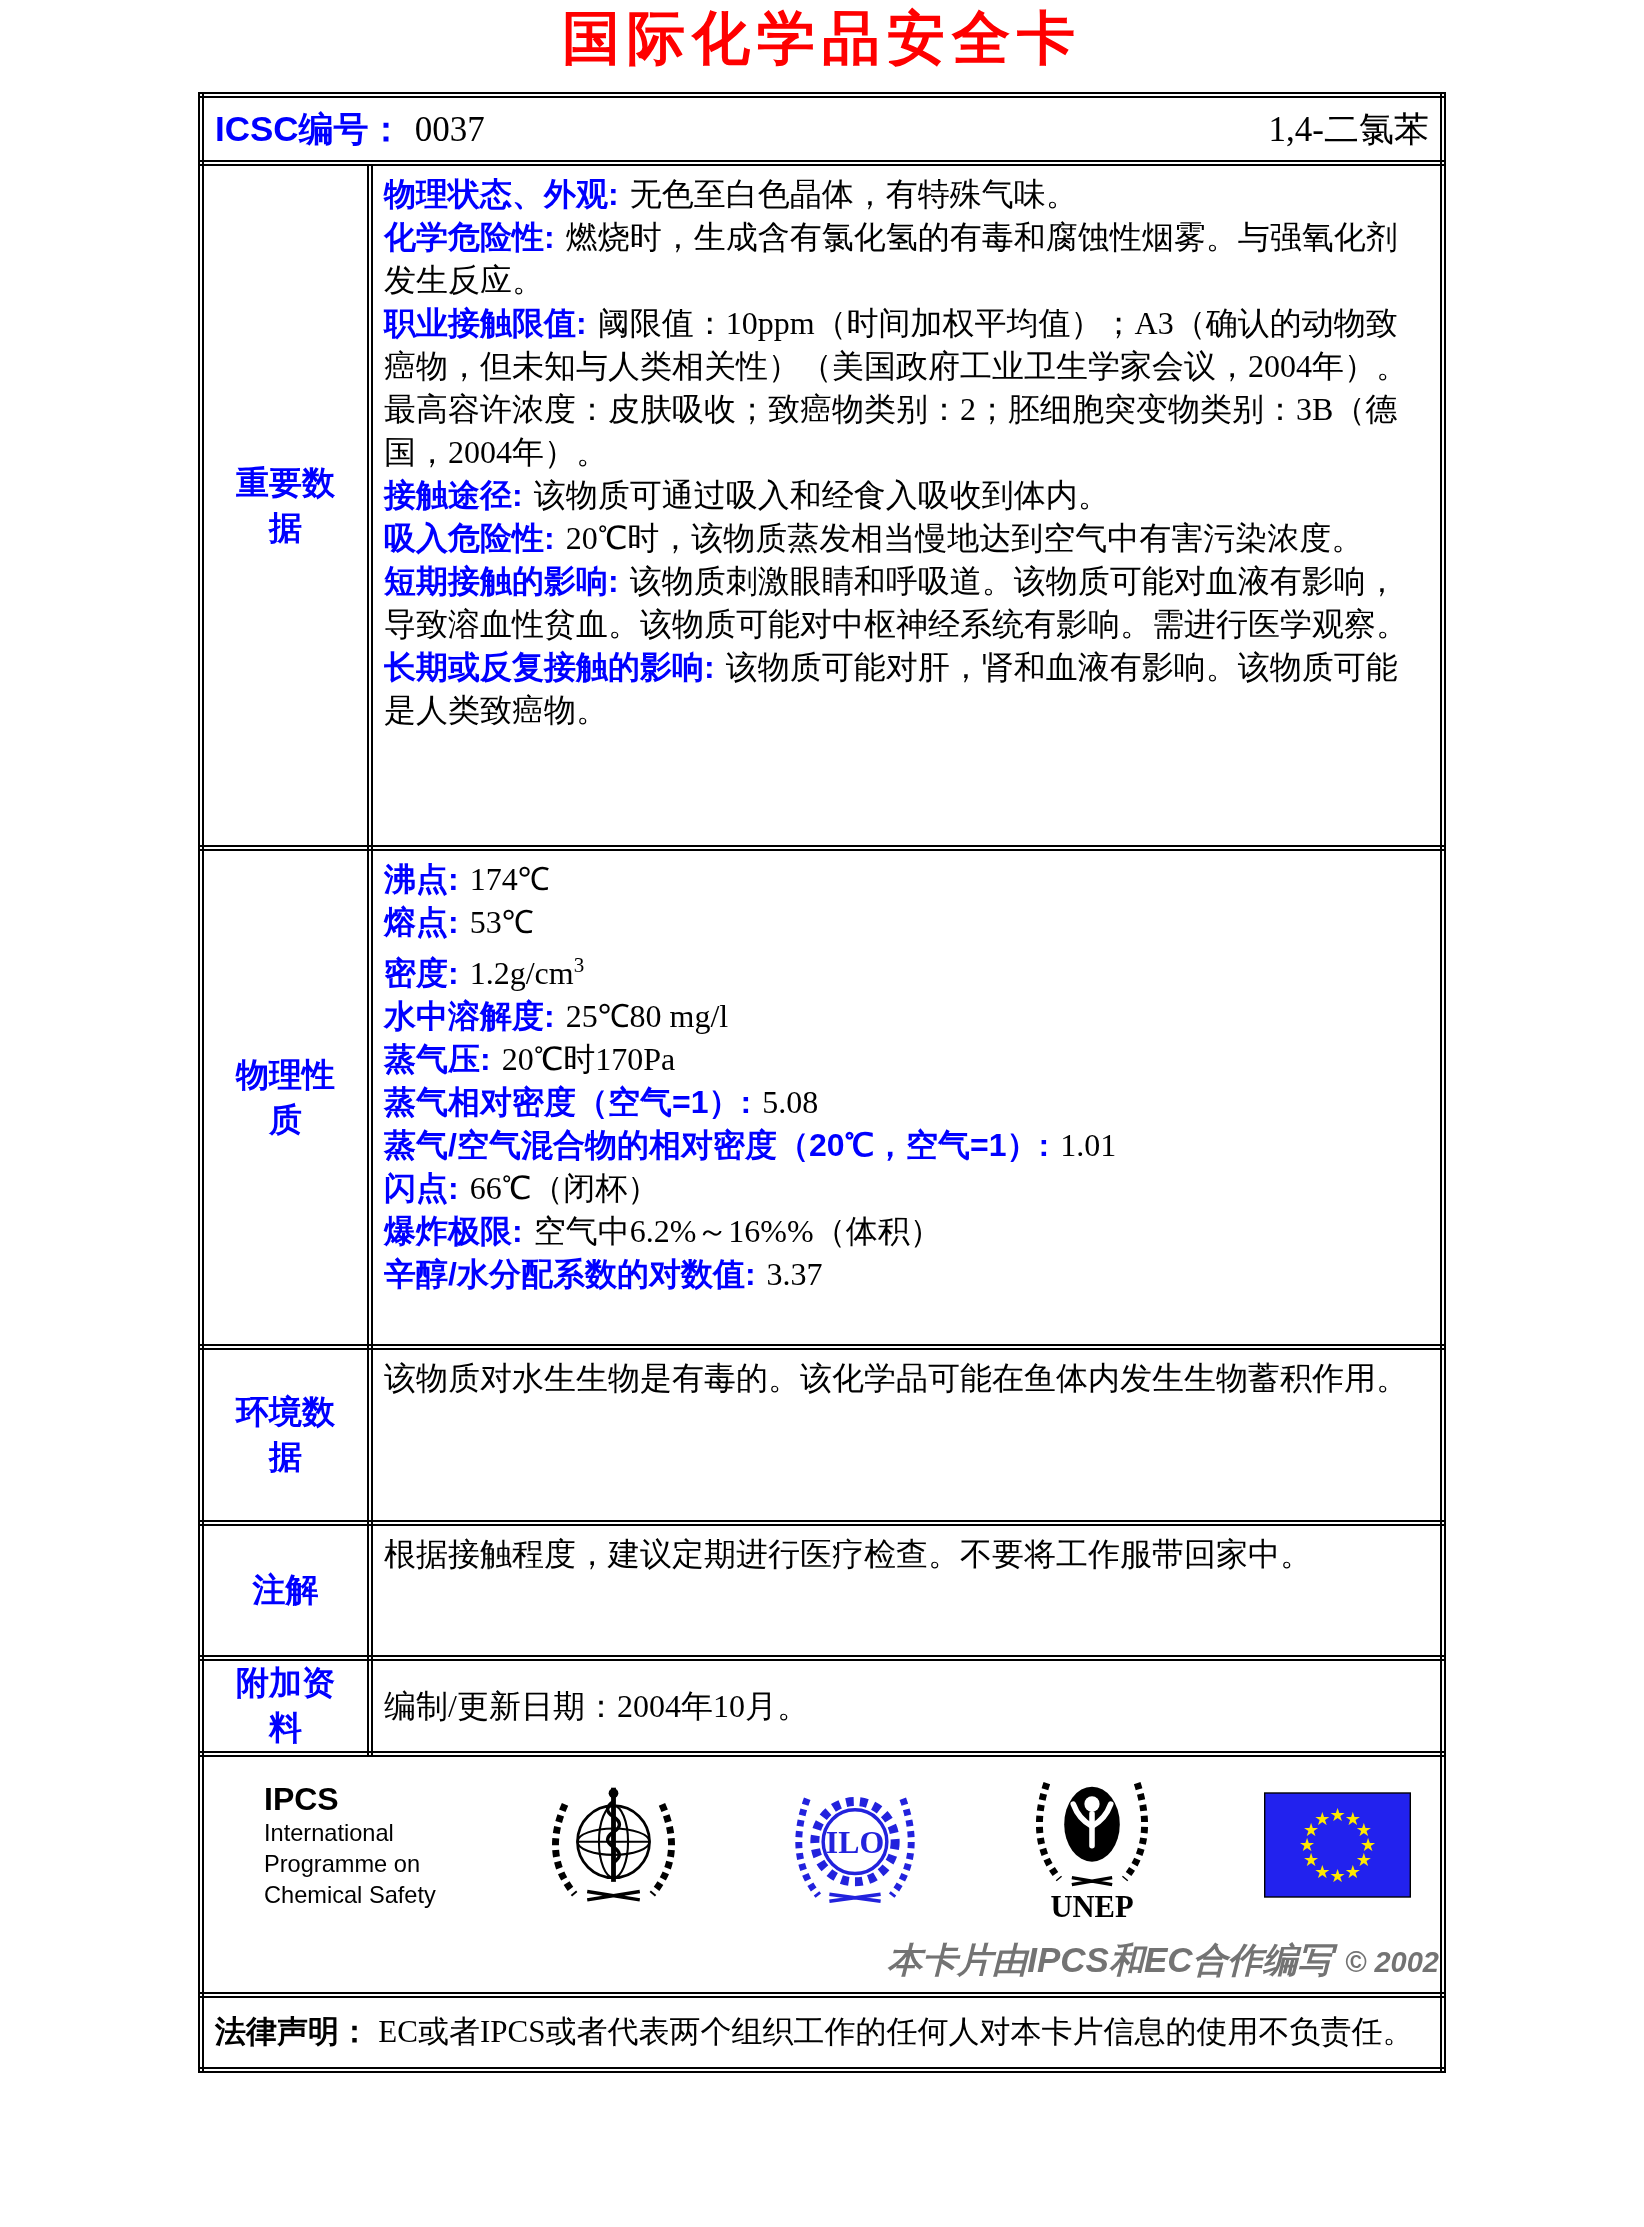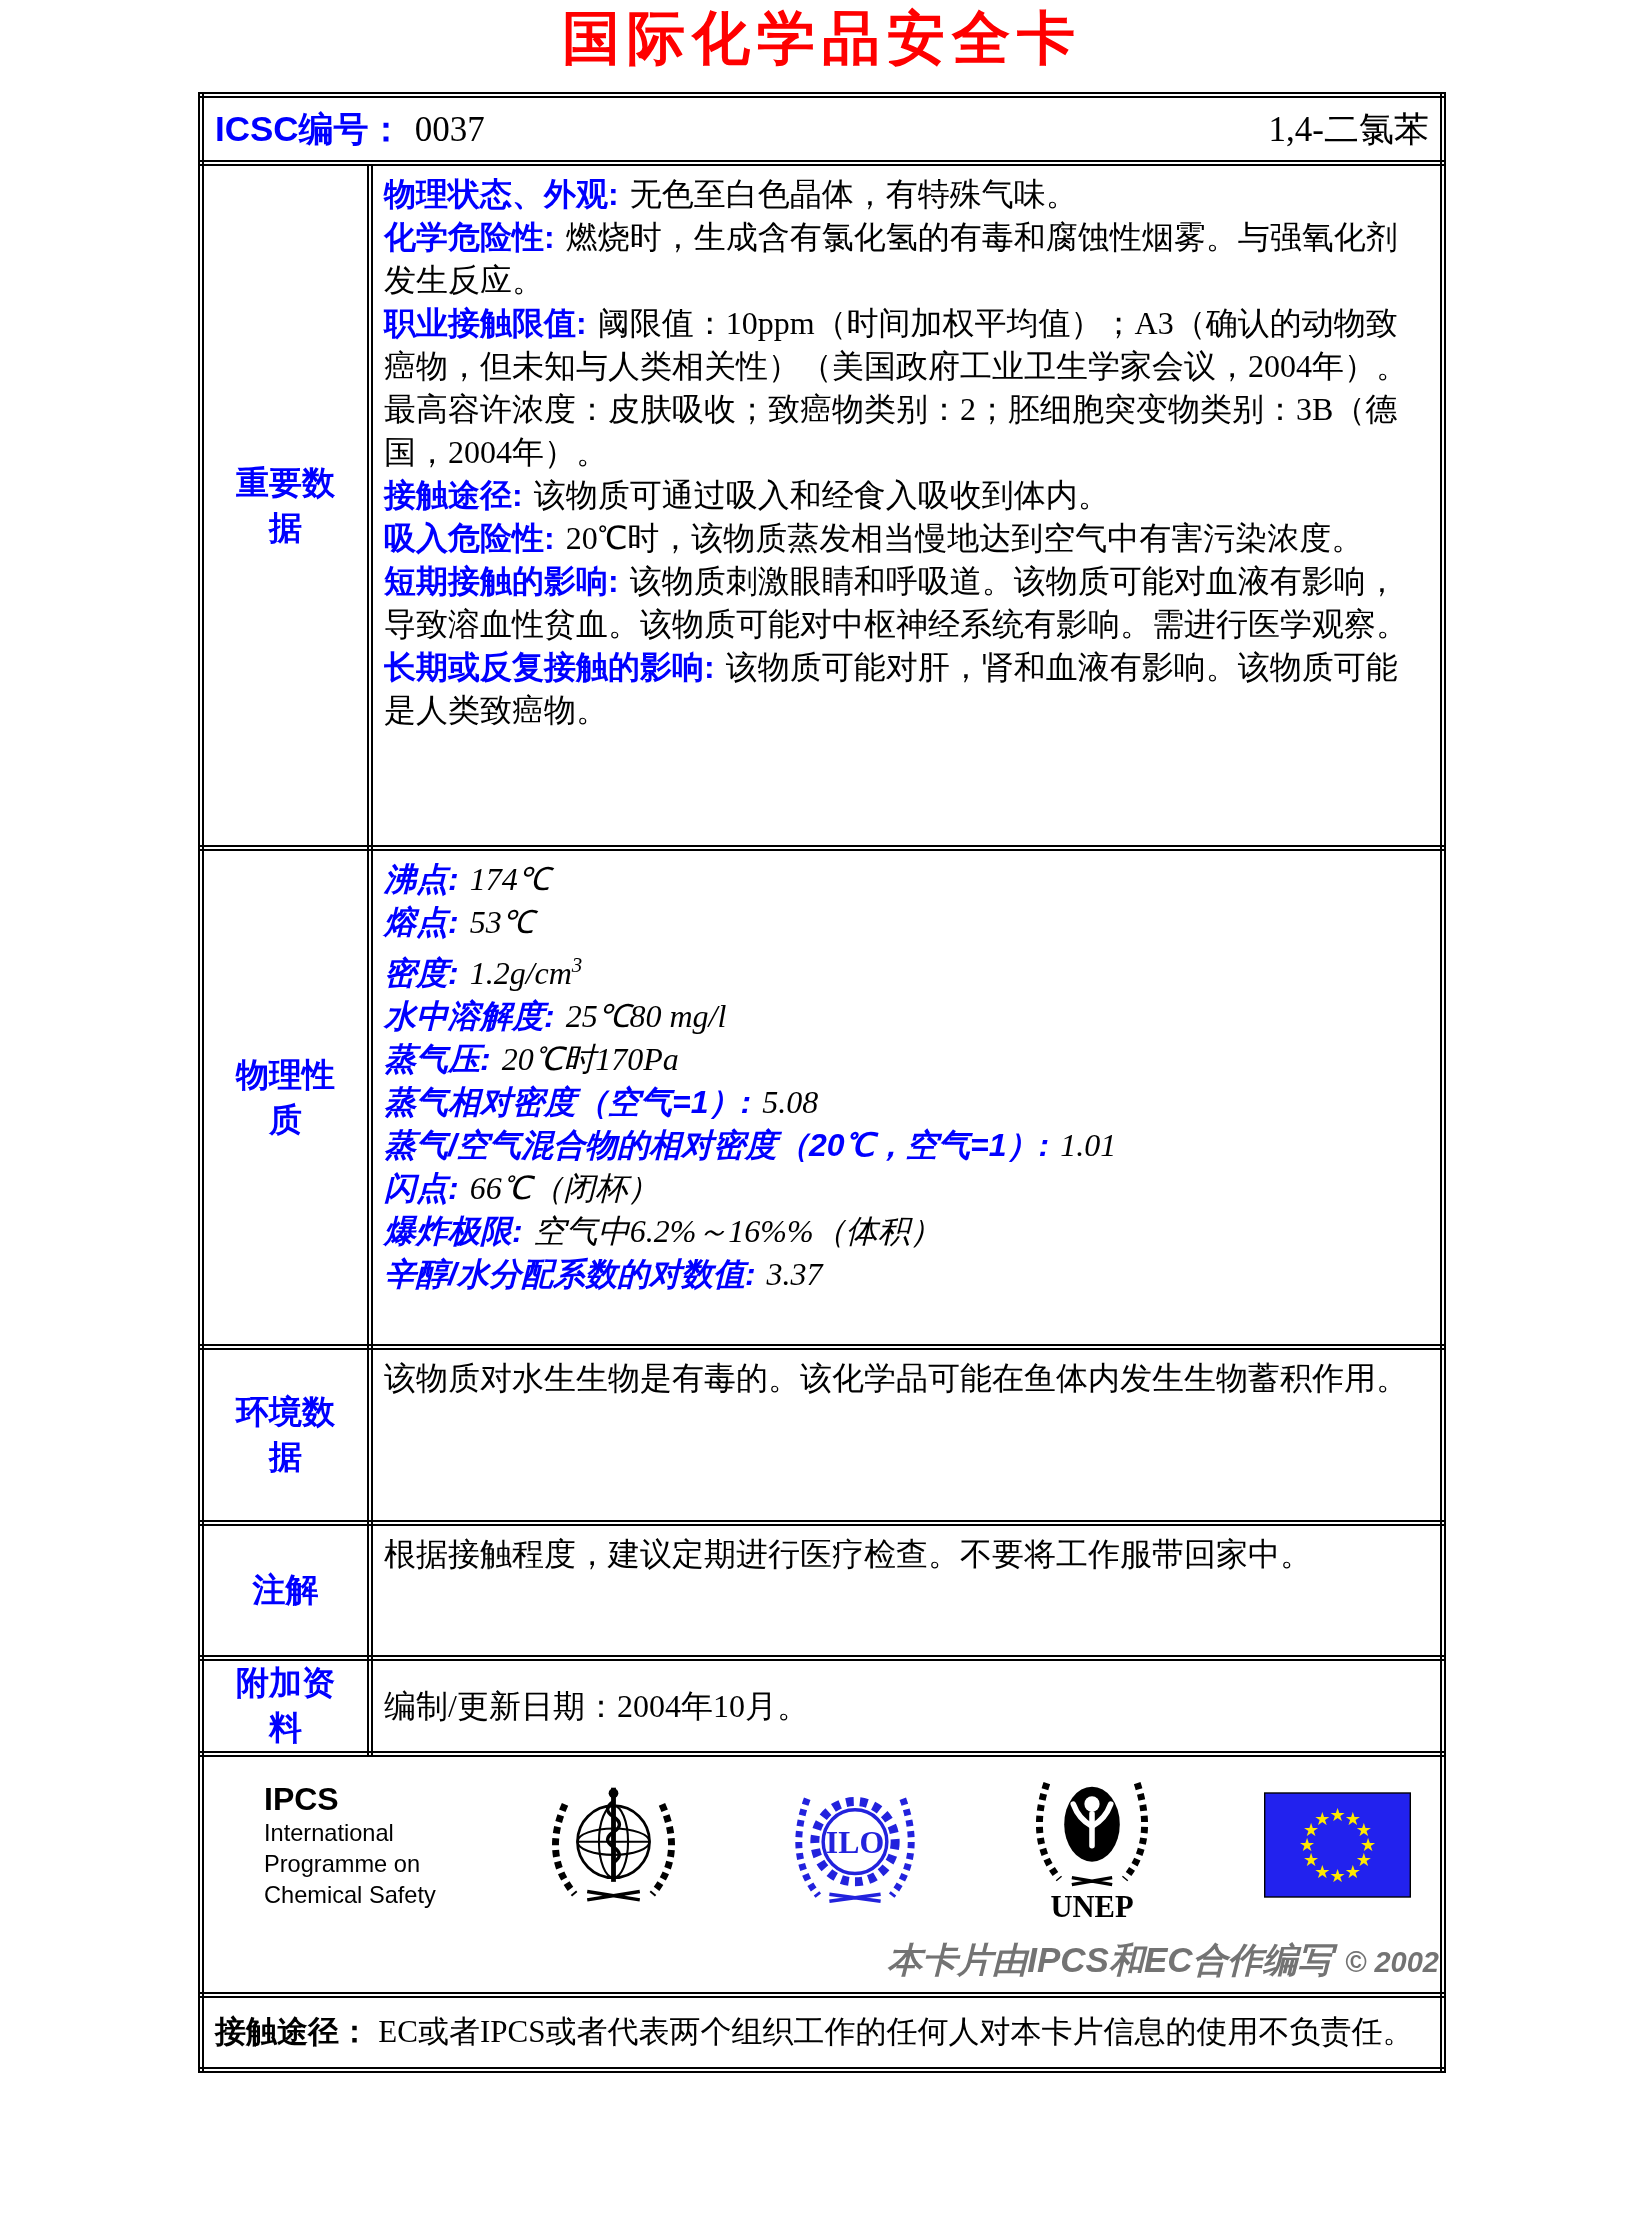--- a/index.html
+++ b/index.html
@@ -51,21 +51,21 @@
     font-weight:bold;
     margin-right:11px;
   }
   .content {
     font-size:32px;
     line-height:43px;
     padding:7px 12.5px 7px 11px;
     vertical-align:top;
   }
   .entry { margin:0; }
-  .phys-line { white-space:nowrap;font-style:italic; }
+  .phys-line { white-space:nowrap; }
   sup { font-size:21px; }
   .row-important  td { height:665px; }
   .row-physical   td { height:479px; }
   .row-env        td { height:156px; }
   .row-notes      td { height:115px; }
   .row-additional td { height:44px; vertical-align:middle; }
   .row-logos      td { height:186px; vertical-align:middle;padding-left:42px; }
   .row-legal      td { height:69px; vertical-align:middle; }
   .logos-flex {
     display:flex;
@@ -241,18 +241,18 @@
         </span>
       </div>
       <div class="logos-caption">
         <span>本卡片由IPCS和EC合作编写</span><span class="copyright">© 2002</span>
       </div>
     </td>
   </tr>
 
   <tr class="row-legal">
     <td colspan="2" class="legal-cell">
-      <span class="legal-lbl">接触途径：</span><span>EC或者IPCS或者代表两个组织工作的任何人对本卡片信息的使用不负责任。</span>
+      <span class="legal-lbl">法律声明：</span><span>EC或者IPCS或者代表两个组织工作的任何人对本卡片信息的使用不负责任。</span>
     </td>
   </tr>
 </tbody>
   </table>
 
 
 </body></html>

